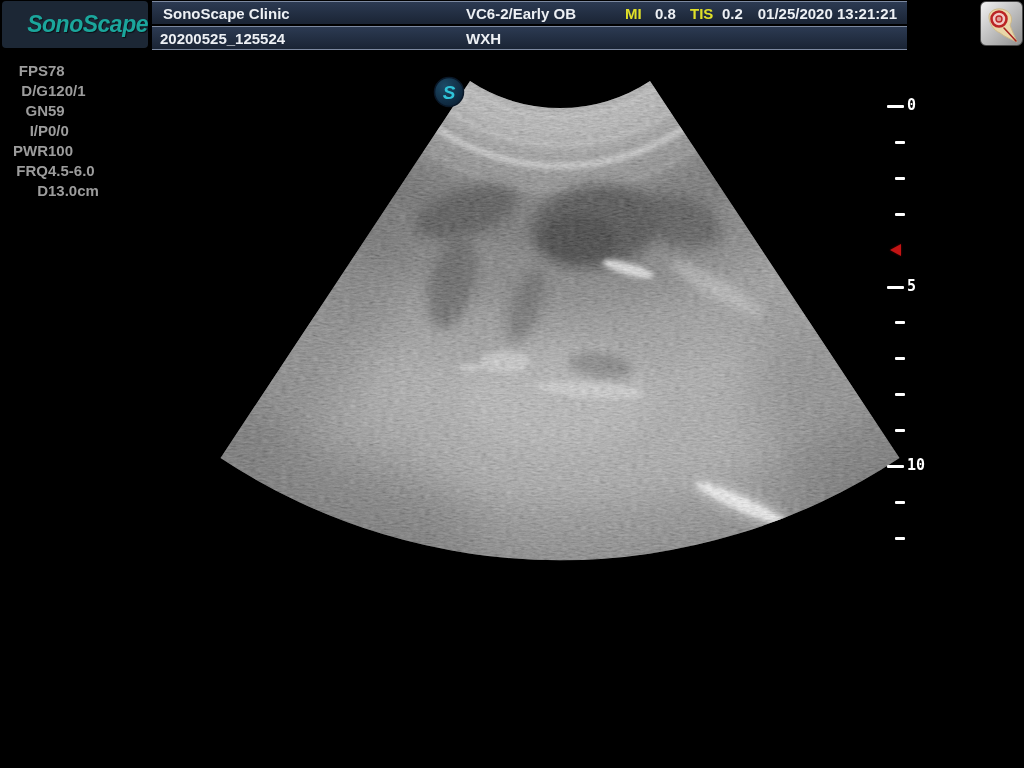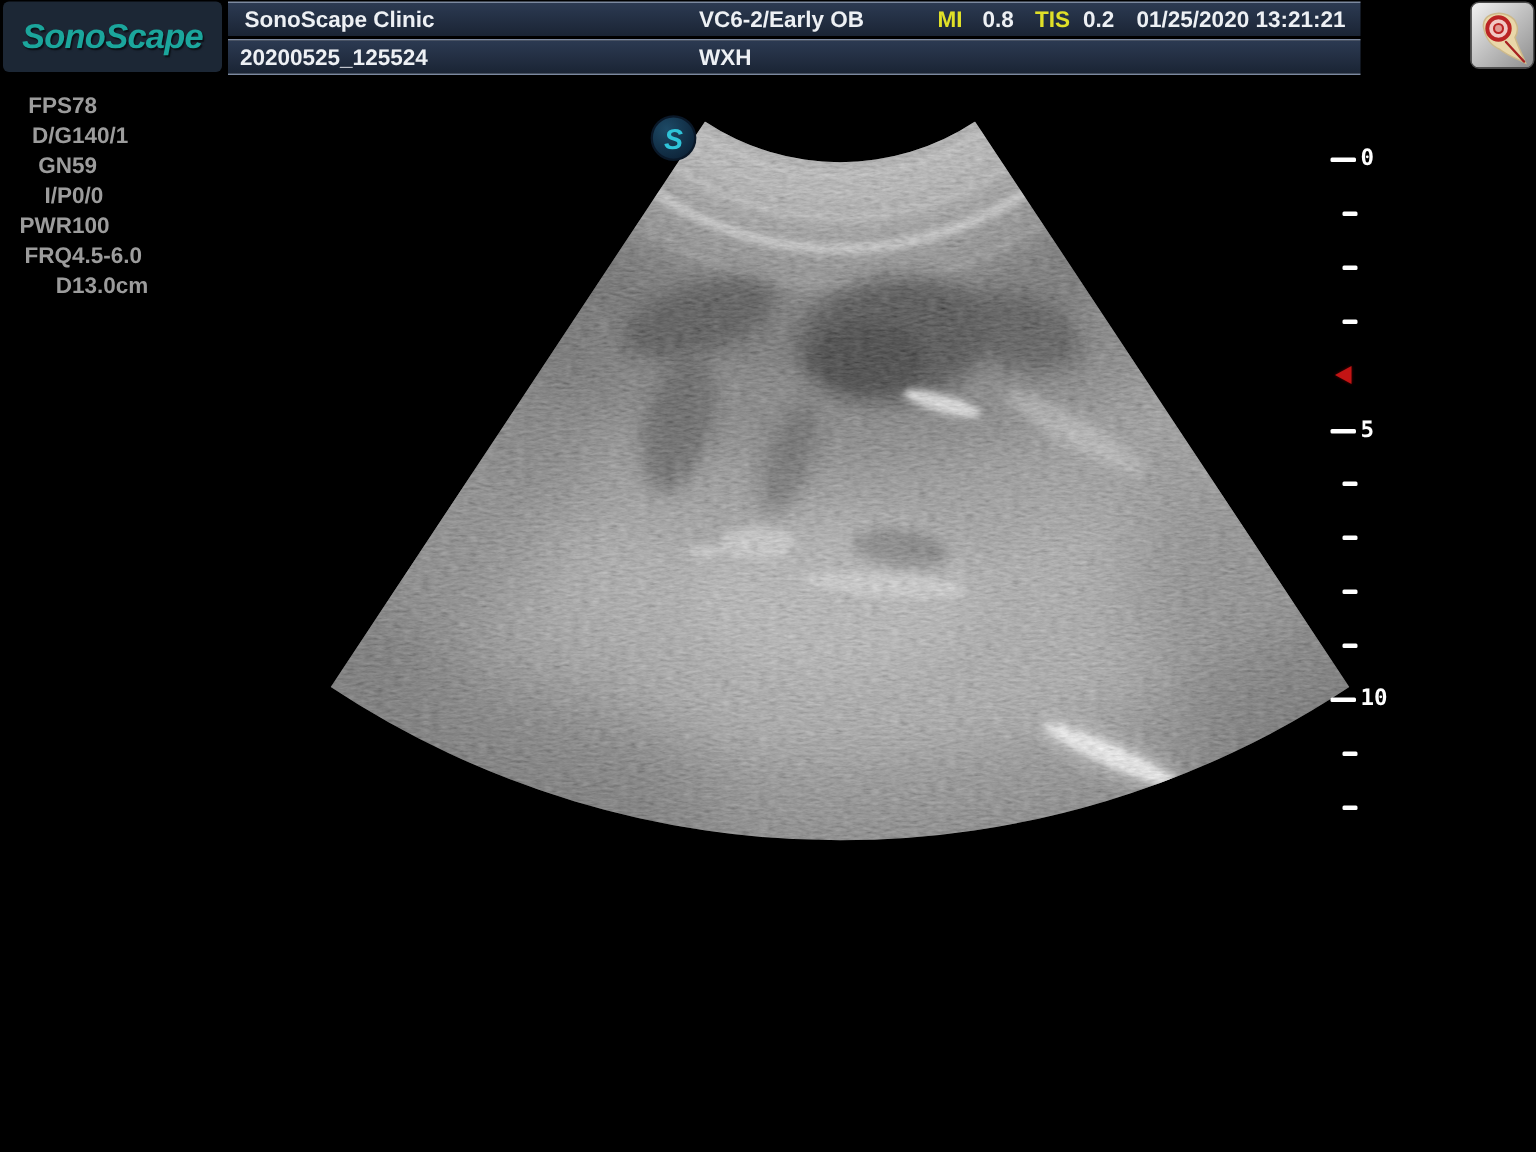--- a/index.html
+++ b/index.html
@@ -1,21 +1,21 @@
 <!DOCTYPE html>
 <html><head>
 <meta charset="utf-8">
 <style>
   html,body{margin:0;padding:0;background:#000;}
   .screen{position:relative;width:1024px;height:768px;background:#000;overflow:hidden;
           font-family:"Liberation Sans",sans-serif;}
 
   
   .logo-panel{position:absolute;left:2px;top:1px;width:146px;height:47px;background:#1c2735;
-              border-radius:4px;display:flex;align-items:center;justify-content:center;}
+              border-radius:4px;display:flex;align-items:center;justify-content:flex-end;}
   .logo-text{font-style:italic;font-weight:bold;font-size:23px;color:#1ba69c;
              text-shadow:1px 1px 1px rgba(0,0,0,.6);letter-spacing:-0.5px;}
   .info-bars{position:absolute;left:152px;top:0;width:755px;}
   .bar{position:relative;height:22px;background:linear-gradient(#2c3a52,#1a2434);
        border-top:1px solid #7c89a0;}
   .bar.first{margin-top:1px;}
   .bar-gap{height:2px;background:#000;}
   .bar.second{border-bottom:1px solid #7c89a0;}
   .bar span{position:absolute;top:0;bottom:0;display:flex;align-items:center;
             font-size:15px;font-weight:bold;color:#edf0f4;white-space:nowrap;}
@@ -83,21 +83,21 @@
     </svg>
   </button>
 
   <div class="params">
     <div class="param-row">
       <span class="p-label">FPS</span>
       <span class="p-value">78</span>
     </div>
     <div class="param-row">
       <span class="p-label">D/G</span>
-      <span class="p-value">140/1</span>
+      <span class="p-value">120/1</span>
     </div>
     <div class="param-row">
       <span class="p-label">GN</span>
       <span class="p-value">59</span>
     </div>
     <div class="param-row">
       <span class="p-label">I/P</span>
       <span class="p-value">0/0</span>
     </div>
     <div class="param-row">

